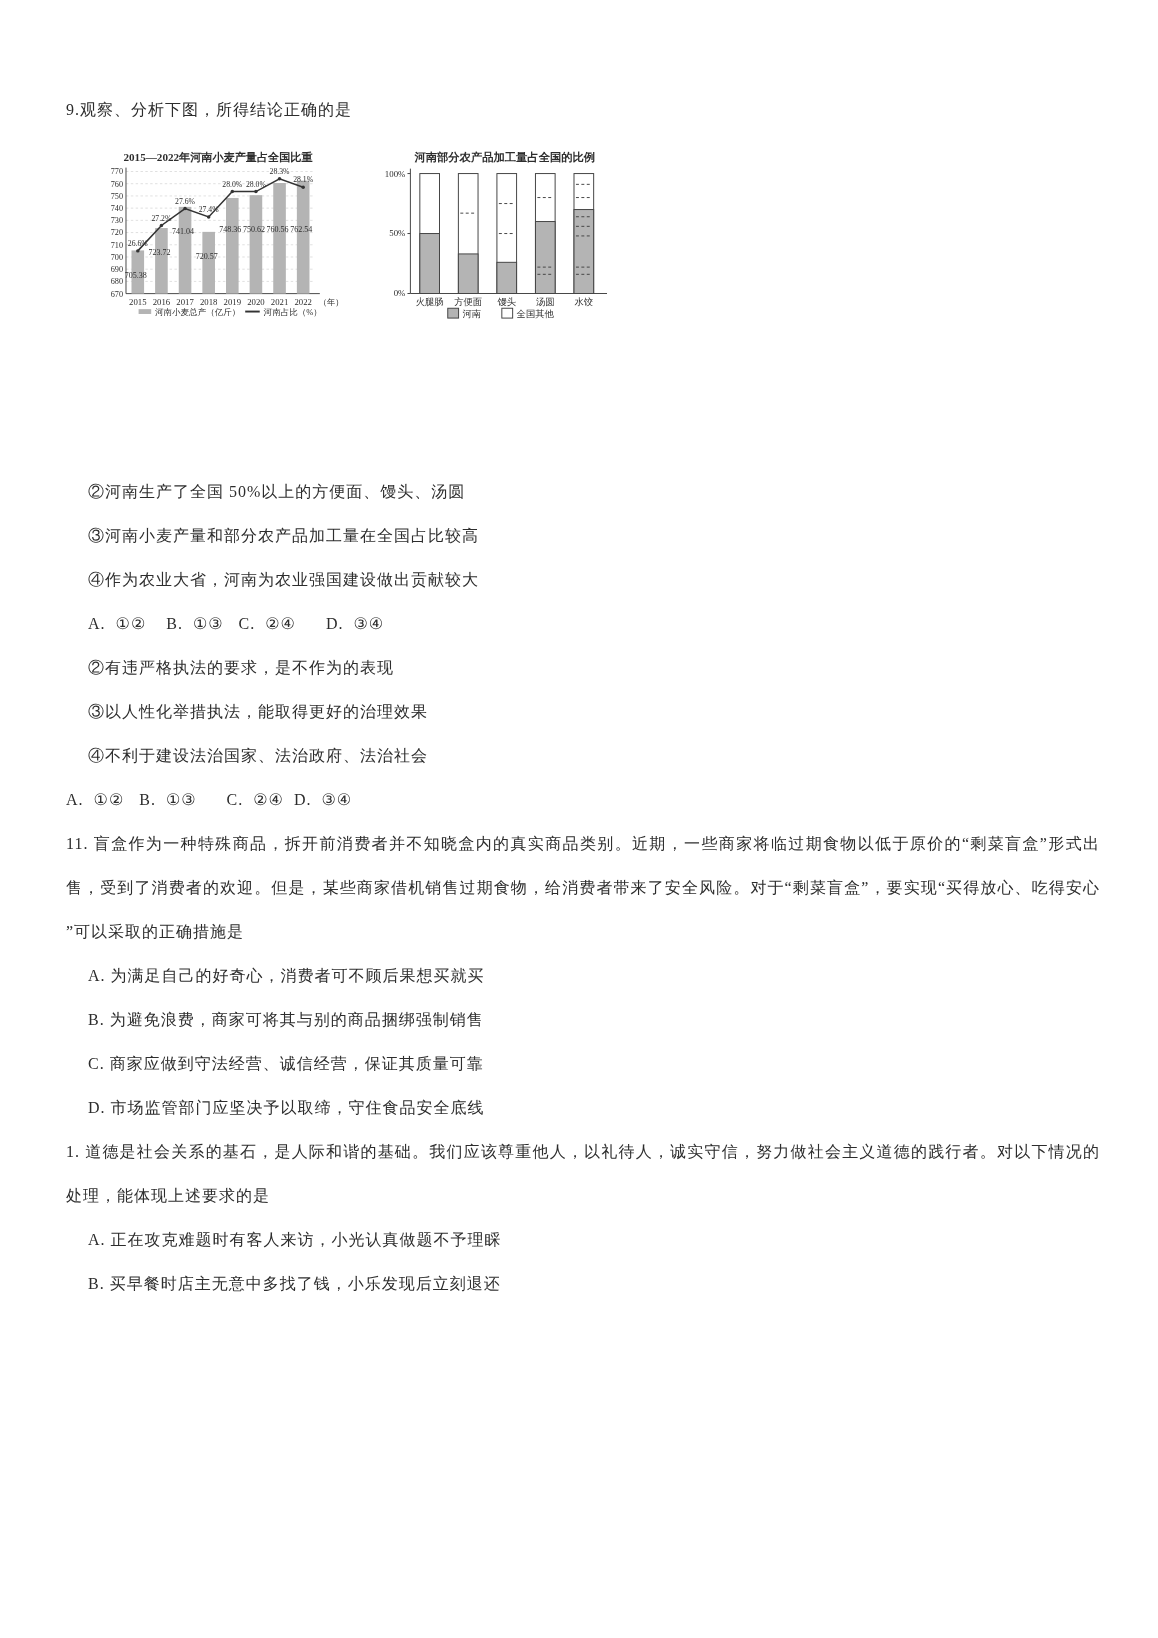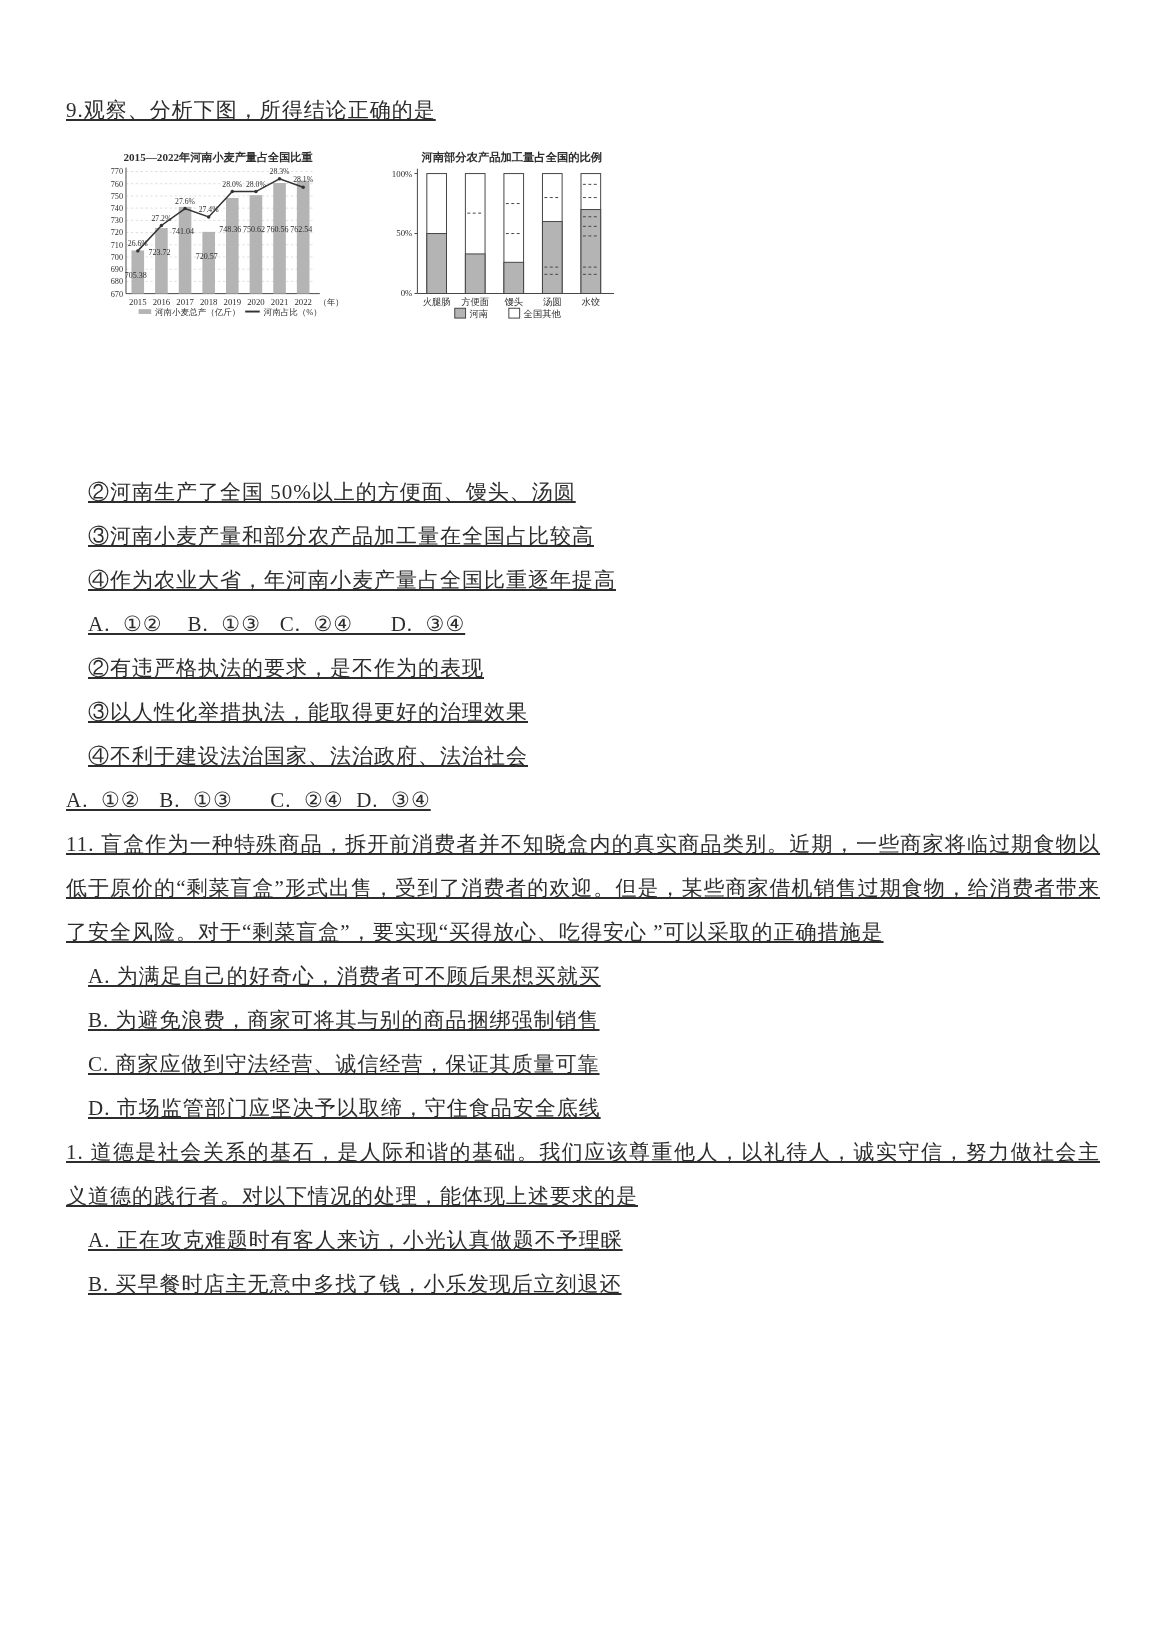--- a/index.html
+++ b/index.html
@@ -2,25 +2,25 @@
 <html><head>
 <meta charset="utf-8">
 <style>
   html,body{margin:0;padding:0;background:#ffffff;}
   body{
     width:1158px;height:1638px;overflow:hidden;
     font-family:"Liberation Serif","DejaVu Serif",serif;
     color:#2d2d2d;
   }
   .page{padding:88px 58px 0 66px;box-sizing:border-box;}
-  .line{font-size:21px;line-height:44px;letter-spacing:1px;text-decoration:underline;}
+  .line{font-size:16px;line-height:44px;letter-spacing:1px;}
   .para{text-align:justify;}
   .indent{padding-left:22px;}
   .pre{white-space:pre;}
-  .charts-row{display:flex;gap:30px;margin:16px 0 0 28px;}
+  .charts-row{display:flex;gap:23px;margin:16px 0 0 28px;}
   .chart{width:252px;height:178px;}
   .chart svg{font-family:"Liberation Serif","DejaVu Serif",serif;}
   .chart-gap{height:144px;}
 </style>
 </head>
 <body>
 
 <div class="page">
 
   <div class="line">9.观察、分析下图，所得结论正确的是</div>
@@ -140,21 +140,21 @@
           <text x="95" y="172" font-size="9.5" fill="#2d2d2d">河南</text>
           <rect x="135" y="163" width="11" height="10" fill="#ffffff" stroke="#444444" stroke-width="1"></rect>
           <text x="150" y="172" font-size="9.5" fill="#2d2d2d">全国其他</text>
         </svg></div>
   </div>
 
   <div class="chart-gap"></div>
 
   <div class="line indent">②河南生产了全国 50%以上的方便面、馒头、汤圆</div>
   <div class="line indent">③河南小麦产量和部分农产品加工量在全国占比较高</div>
-  <div class="line indent">④作为农业大省，年河南小麦产量占全国比重逐年提高</div>
+  <div class="line indent">④作为农业大省，河南为农业强国建设做出贡献较大</div>
   <div class="line indent pre">A.  ①②    B.  ①③   C.  ②④      D.  ③④</div>
 
   <div class="line indent">②有违严格执法的要求，是不作为的表现</div>
   <div class="line indent">③以人性化举措执法，能取得更好的治理效果</div>
   <div class="line indent">④不利于建设法治国家、法治政府、法治社会</div>
   <div class="line pre">A.  ①②   B.  ①③      C.  ②④  D.  ③④</div>
 
   <div class="line para">11. 盲盒作为一种特殊商品，拆开前消费者并不知晓盒内的真实商品类别。近期，一些商家将临过期食物以低于原价的“剩菜盲盒”形式出售，受到了消费者的欢迎。但是，某些商家借机销售过期食物，给消费者带来了安全风险。对于“剩菜盲盒”，要实现“买得放心、吃得安心 ”可以采取的正确措施是</div>
   <div class="line indent">A. 为满足自己的好奇心，消费者可不顾后果想买就买</div>
   <div class="line indent">B. 为避免浪费，商家可将其与别的商品捆绑强制销售</div>

